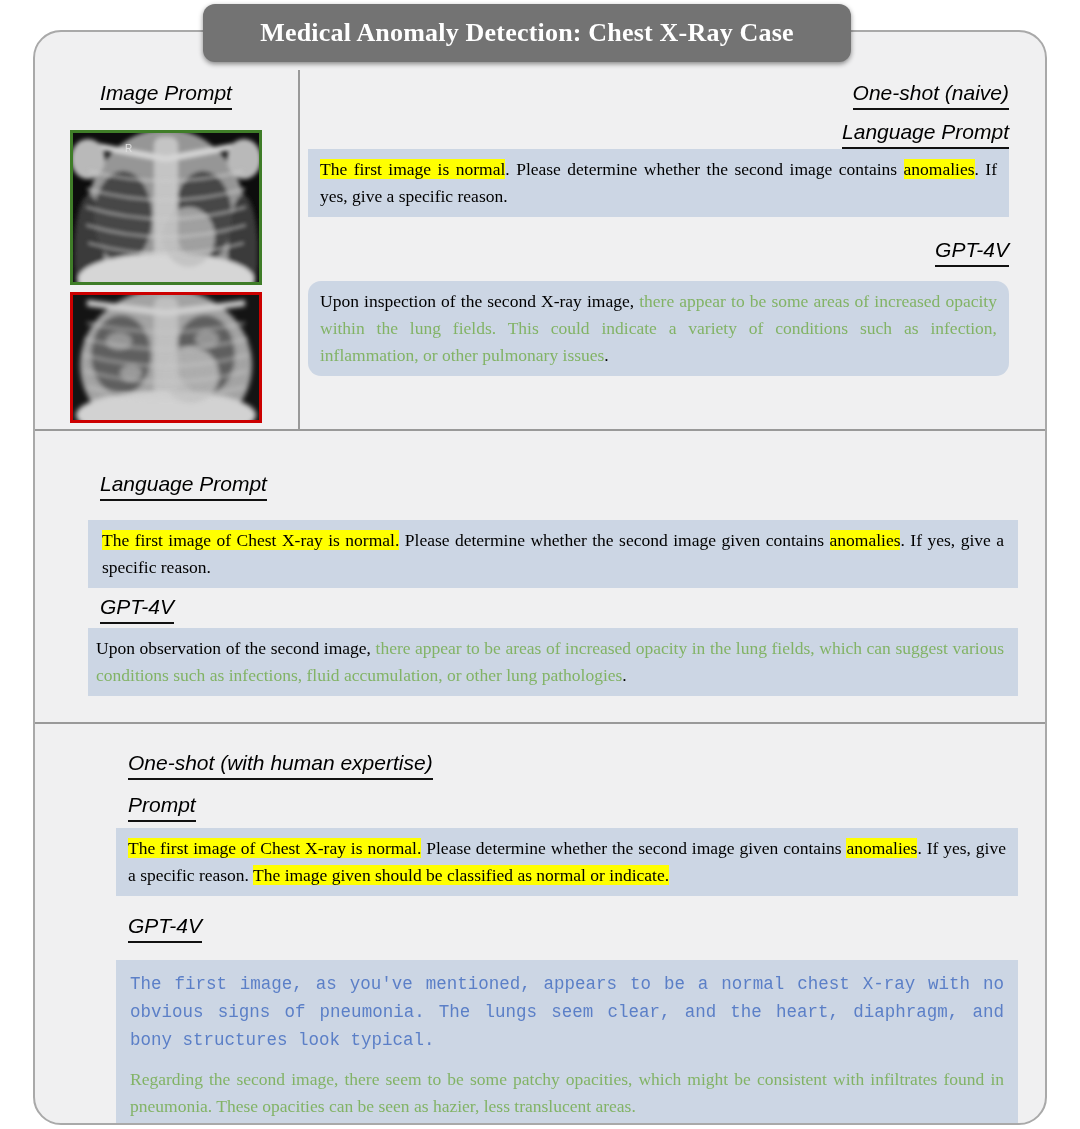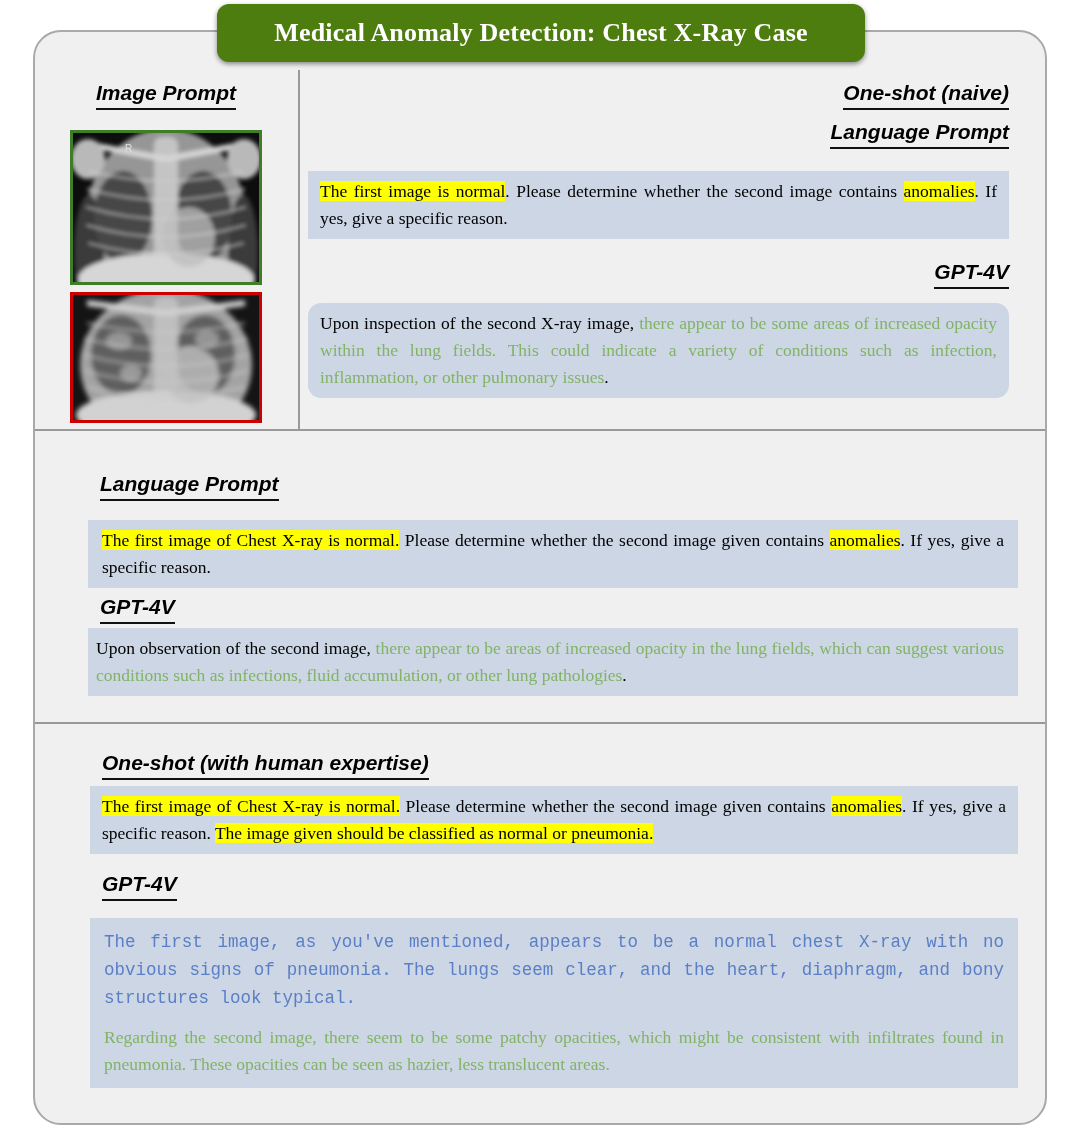--- a/index.html
+++ b/index.html
@@ -10,39 +10,39 @@
 
   
   .frame {
     position:absolute; left:33px; top:30px; width:1010px; height:1091px;
     background:#f0f0f1; border:2px solid #a9a9a9; border-radius:28px;
     overflow:hidden;
   }
 
   
   .title-box {
-    position:absolute; left:217px; top:4px; width:648px; height:58px;
-    background:#4d7c0f; border-radius:12px; z-index:5;
+    position:absolute; left:203px; top:4px; width:648px; height:58px;
+    background:#737373; border-radius:12px; z-index:5;
     display:flex; align-items:center; justify-content:center;
     box-shadow:0 2px 5px rgba(0,0,0,.45);
   }
   .title-box span {
     color:#ffffff; font-family:"Liberation Serif", serif;
     font-weight:bold; font-size:26px; letter-spacing:.2px;
   }
 
   
-  .hd { font-family:"Liberation Sans", sans-serif; font-weight:bold; font-style:italic;
+  .hd { font-family:"Liberation Sans", sans-serif; font-weight:normal; font-style:italic;
         font-size:21px; color:#000; line-height:26px; margin:0; }
   .hd > span { display:inline-block; border-bottom:2.5px solid #111; padding-bottom:2px; }
 
   
   .sec1 { height:397px; border-bottom:2px solid #999; position:relative; display:flex; }
   .sec2 { height:293px; border-bottom:2px solid #999; padding:26px 27px 0 53px; box-sizing:border-box; }
-  .sec3 { padding:26px 27px 0 55px; box-sizing:border-box; }
+  .sec3 { padding:26px 27px 0 81px; box-sizing:border-box; }
   .sec2 .hd, .sec3 .hd { margin-left:12px; }
 
   
   .left-col { width:262px; flex:none; padding-top:48px; text-align:center; }
   .v-divider { position:absolute; left:263px; top:38px; bottom:0; width:2px; background:#999; }
   .right-col { flex:1; padding:48px 36px 0 11px; }
   .right-col .hd { margin-left:15px;text-align:right; }
   .right-col .hd + .hd { margin-top:9px; }
 
   
@@ -52,21 +52,21 @@
   .xray-abnormal{ border-color:var(--ab,#cc0000); height:125px; margin-top:6px; }
   .xray svg { width:100%; height:100%; }
   .xray-marker { fill:#e0e0e0; font-family:"Liberation Sans", sans-serif; font-size:10px; }
 
   
   .pbox {
     background:var(--boxbg,#ccd6e4); color:#000;
     font-size:17.5px; line-height:27px; text-align:justify;
     padding:7px 12px;
   }
-  .sec1 .pbox.prompt   { margin-top:22px; }
+  .sec1 .pbox.prompt   { }
   .sec1 .hd.model      { margin-top:20px; }
   .sec1 .pbox.response { margin-top:14px;border-radius:13px; }
 
   .sec2 .pbox.prompt   { margin-top:19px; }
   .sec2 .hd.model      { margin-top:4px;  margin-top:6px; }
   .sec2 .pbox.response { margin-top:4px;padding-left:8px; }
   .sec2 .pbox { padding:7px 14px; }
 
   .sec3 .pbox.prompt   { margin-top:6px; }
   .sec3 .hd.model      { margin-top:17px; }
@@ -167,21 +167,22 @@
 
   <section class="sec2">
     <div class="hd" style="margin-top:14px"><span>Language Prompt</span></div>
     <div class="pbox prompt"><span class="hl">The first image of Chest X-ray is normal.</span><span> Please determine whether the second image given contains </span><span class="hl">anomalies</span><span>. If yes, give a specific reason.</span></div>
     <div class="hd model"><span>GPT-4V</span></div>
     <div class="pbox response"><span class="c-black">Upon observation of the second image, </span><span class="c-green">there appear to be areas of increased opacity in the lung fields, which can suggest various conditions such as infections, fluid accumulation, or other lung pathologies</span><span class="c-black">.</span></div>
   </section>
 
   <section class="sec3">
     <div class="hd"><span>One-shot (with human expertise)</span></div>
-    <div class="pbox prompt"><span class="hl">The first image of Chest X-ray is normal.</span><span> Please determine whether the second image given contains </span><span class="hl">anomalies</span><span>. If yes, give a specific reason. </span><span class="hl">The image given should be classified as normal or pneumonia.</span></div>
+    <div class="hd" style="margin-top:12px"><span>Prompt</span></div>
+    <div class="pbox prompt"><span class="hl">The first image of Chest X-ray is normal.</span><span> Please determine whether the second image given contains </span><span class="hl">anomalies</span><span>. If yes, give a specific reason. </span><span class="hl">The image given should be classified as normal or indicate.</span></div>
     <div class="hd model"><span>GPT-4V</span></div>
     <div class="pbox response">
       <p><span class="c-blue">The first image, as you've mentioned, appears to be a normal chest X-ray with no obvious signs of pneumonia. The lungs seem clear, and the heart, diaphragm, and bony structures look typical.</span></p>
       <p><span class="c-green">Regarding the second image, there seem to be some patchy opacities, which might be consistent with infiltrates found in pneumonia. These opacities can be seen as hazier, less translucent areas.</span></p>
     </div>
   </section>
 
 </div>
 
 <div class="title-box">

